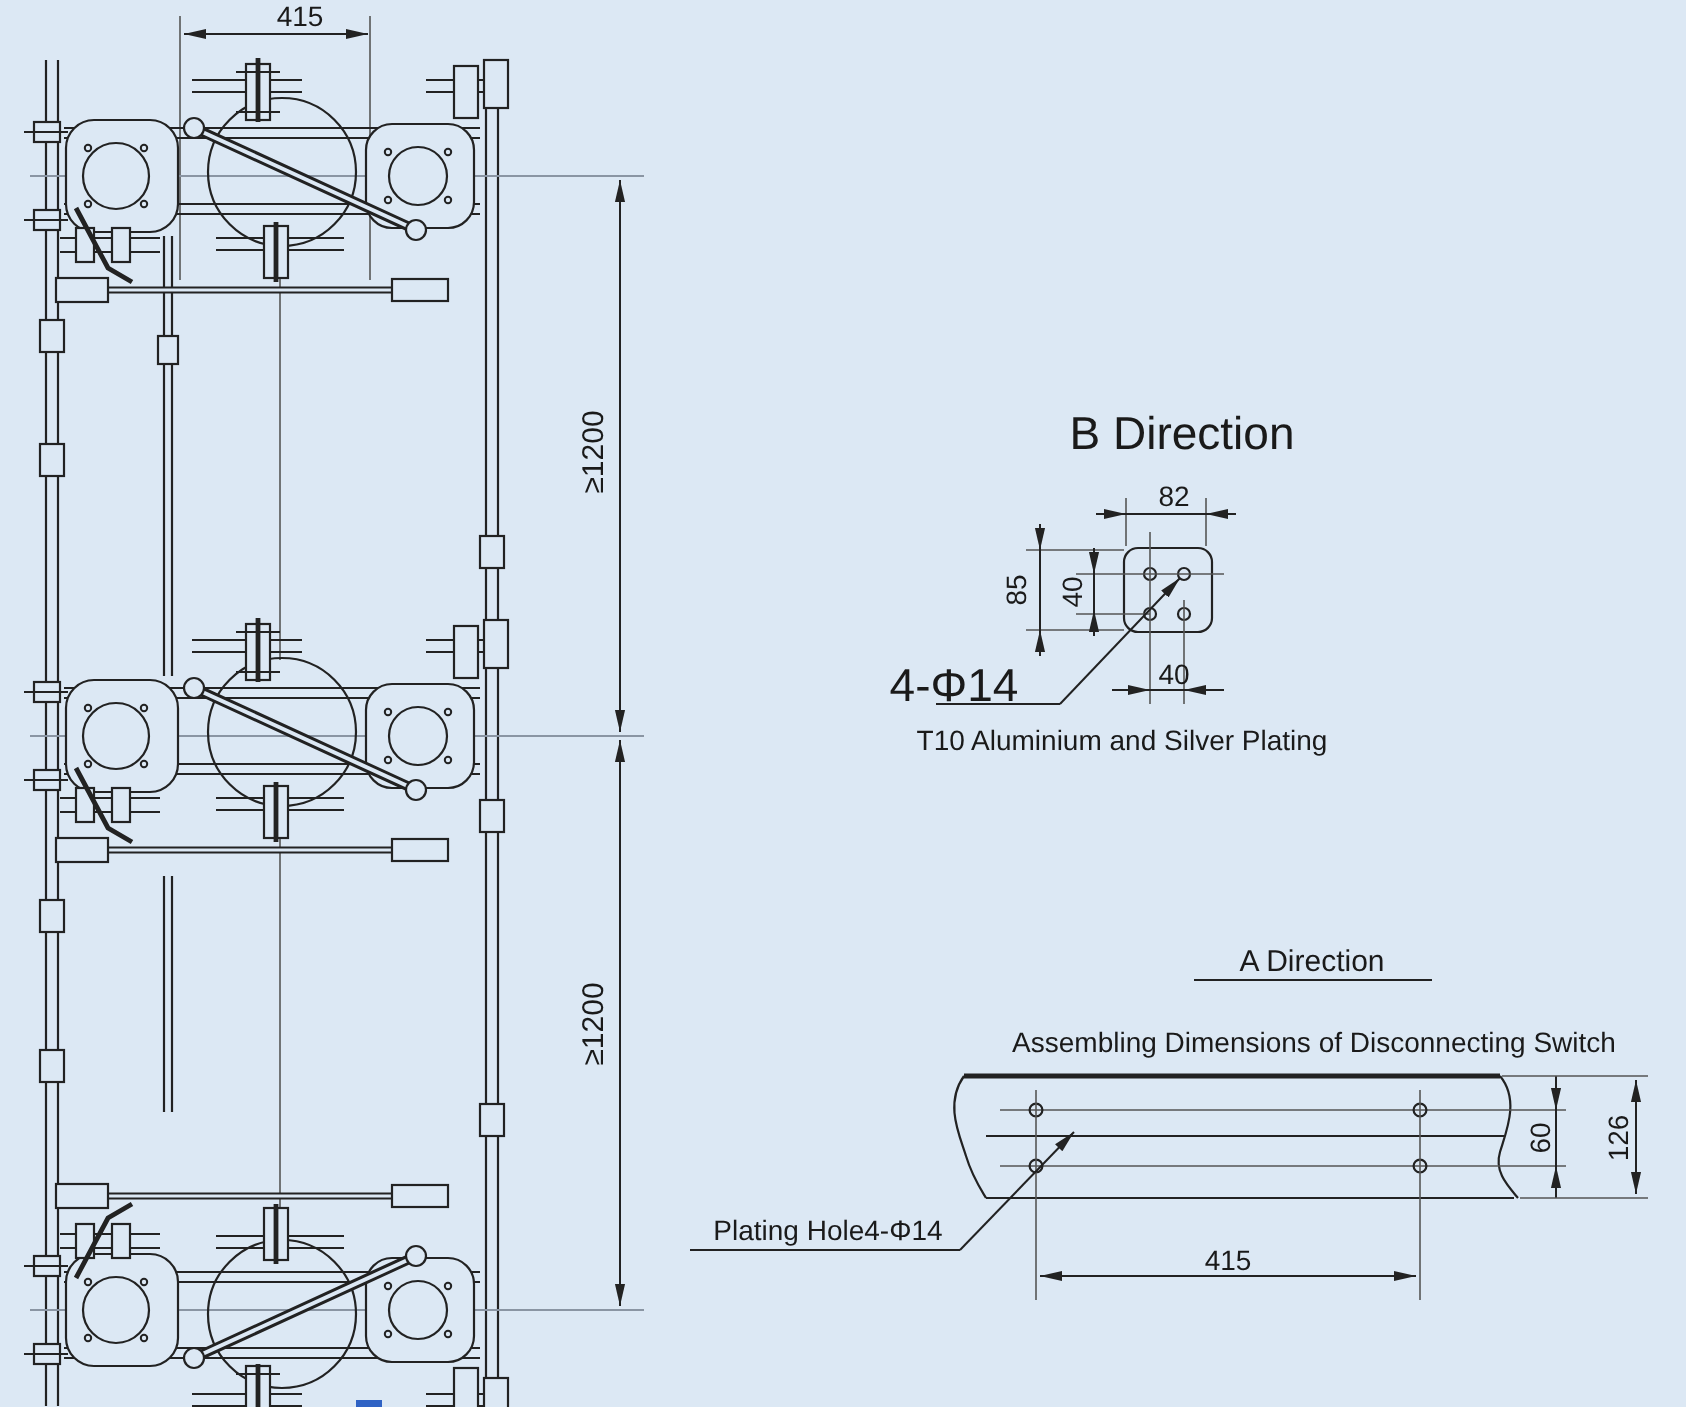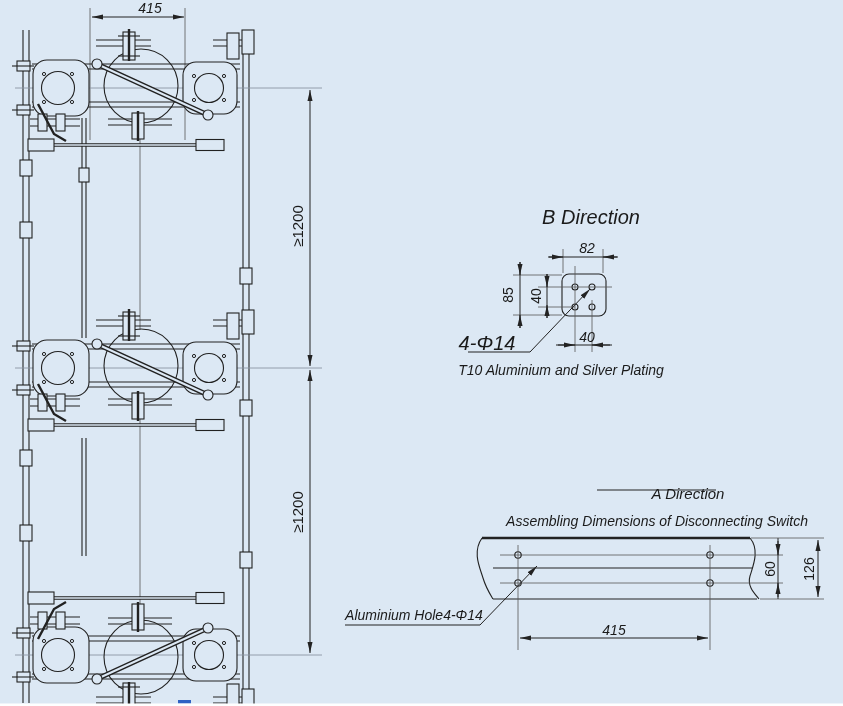--- a/index.html
+++ b/index.html
@@ -3,25 +3,25 @@
 <meta charset="utf-8">
 <style>
   html,body{margin:0;padding:0;}
   body{
     width:843px;height:706px;position:relative;overflow:hidden;
     background:#dce8f4;
     font-family:"Liberation Sans", sans-serif;
     color:#1a1a1a;
   }
   svg{position:absolute;left:0;top:0;}
-  .lbl{position:absolute;transform:translate(-50%,-50%);white-space:nowrap;line-height:1;font-style:italic;}
+  .lbl{position:absolute;transform:translate(-50%,-50%);white-space:nowrap;line-height:1;}
   .vlbl{position:absolute;transform:translate(-50%,-50%) rotate(-90deg);white-space:nowrap;line-height:1;}
   .f14{font-size:14px;}
   .f15{font-size:15px;}
-  .f17{font-size:20px;}
+  .f17{font-size:23px;}
   .f145{font-size:14px;}
   
   .s  {stroke:#222;fill:none;stroke-width:1.1;}
   .sf {stroke:#222;fill:#dce8f4;stroke-width:1.1;}
   .thick{stroke:#222;fill:none;stroke-width:2.4;}
   .rod {stroke:#222;fill:none;stroke-width:5;stroke-linecap:round;stroke-linejoin:round;}
   .rodin{stroke:#dce8f4;fill:none;stroke-width:2;stroke-linecap:round;stroke-linejoin:round;}
   .oprod{stroke:#222;fill:none;stroke-width:3.6;}
   .oprodin{stroke:#dce8f4;fill:none;stroke-width:1.4;}
   .dim{stroke:#222;fill:none;stroke-width:1;}
@@ -215,21 +215,21 @@
 
 <div class="lbl f14" style="left:150px; top:8px;">415</div>
 <div class="vlbl f15" style="left:297px; top:226px;">≥1200</div>
 <div class="vlbl f15" style="left:297px; top:512px;">≥1200</div>
 
 <div class="lbl f17" style="left:591px; top:217px;">B Direction</div>
 <div class="lbl f14" style="left:587px; top:248px;">82</div>
 <div class="vlbl f14" style="left:508px; top:295px;">85</div>
 <div class="vlbl f14" style="left:536px; top:296px;">40</div>
 <div class="lbl f14" style="left:587px; top:337px;">40</div>
-<div class="lbl f17" style="left:487px; top:343px;">4-Φ14</div>
+<div class="lbl f17" style="left:477px; top:343px;">4-Φ14</div>
 <div class="lbl f145" style="left:561px; top:370px;">T10 Aluminium and Silver Plating</div>
 
-<div class="lbl f15" style="left:656px; top:493px;margin-left:32px;">A Direction</div>
+<div class="lbl f15" style="left:656px; top:481px;">A Direction</div>
 <div class="lbl f145" style="left:657px; top:521px;">Assembling Dimensions of Disconnecting Switch</div>
 <div class="vlbl f14" style="left:770px; top:569px;">60</div>
 <div class="vlbl f14" style="left:809px; top:569px;">126</div>
 <div class="lbl f14" style="left:614px; top:630px;">415</div>
-<div class="lbl f145" style="left:414px; top:615px;">Aluminium Hole4-Φ14</div>
+<div class="lbl f145" style="left:414px; top:615px;">Plating Hole4-Φ14</div>
 
 </body></html>

